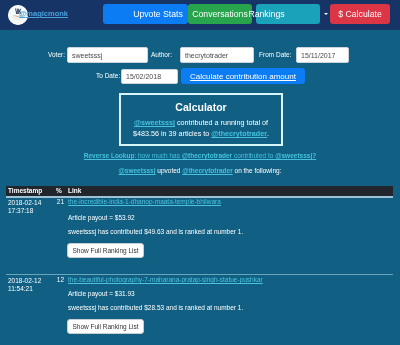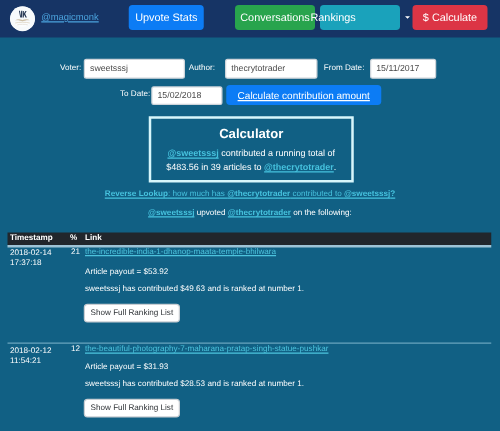--- a/index.html
+++ b/index.html
@@ -6,25 +6,25 @@
   html,body{margin:0;padding:0;}
   body{width:400px;height:345px;background:#116084;
        font-family:"Liberation Sans",sans-serif;overflow:hidden;position:relative;
        -webkit-font-smoothing:antialiased;}
 
   
   .navbar{position:absolute;left:0;top:0;width:400px;height:30px;background:#163465;}
   .avatar{position:absolute;left:8px;top:5px;width:20px;height:20px;border-radius:50%;
           background:#eef2f6;overflow:hidden;}
   .avatar svg{display:block;}
-  .brand-name{position:absolute;left:33px;top:9px;color:#4ba3dd;font-size:7.5px;
-              font-weight:normal;text-decoration:underline;white-space:nowrap;}
+  .brand-name{position:absolute;left:19px;top:9px;color:#4ba3dd;font-size:7.5px;
+              font-weight:bold;text-decoration:underline;white-space:nowrap;}
   .nav-btn{position:absolute;top:4px;height:20px;font-size:8.7px;color:#fff;border-radius:3px;
            display:flex;align-items:center;justify-content:center;white-space:nowrap;}
-  #nav-upvote{left:103px;width:60px;background:#0c7cf5;}
+  #nav-upvote{left:103px;width:60px;background:#0c7cf5;padding-left:25px;}
   #nav-conv{left:188px;width:64px;background:#28a44d;}
   #nav-rank{left:256px;width:64px;background:#1aa2bb;gap:36px;}
   #nav-calc{left:330px;width:60px;background:#dc3545;}
   .caret{display:inline-block;margin-left:3px;border-left:2.6px solid transparent;
          border-right:2.6px solid transparent;border-top:2.8px solid #fff;vertical-align:middle;
          position:relative;top:0px;}
 
   
   .lbl{position:absolute;color:#fff;font-size:6.5px;white-space:nowrap;}
   .inp{position:absolute;background:#fff;border:1px solid #ced4da;border-radius:2px;

